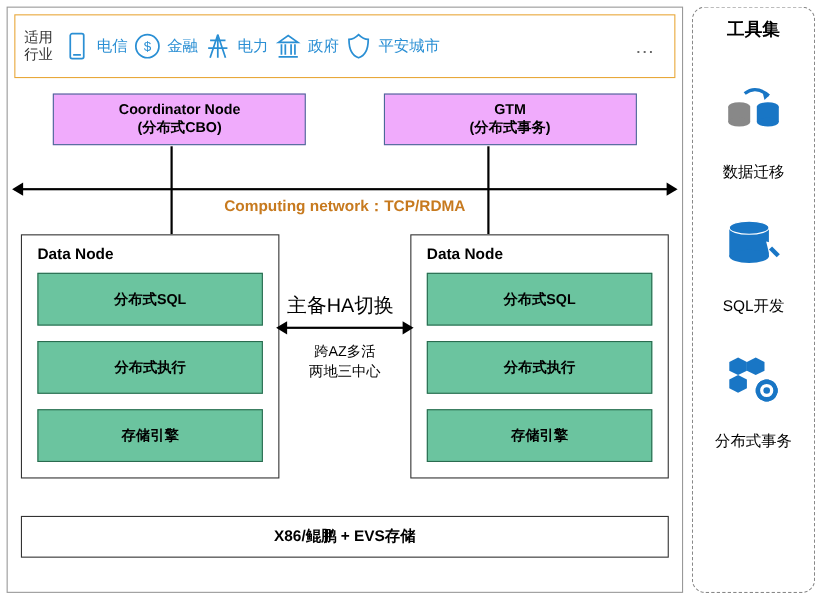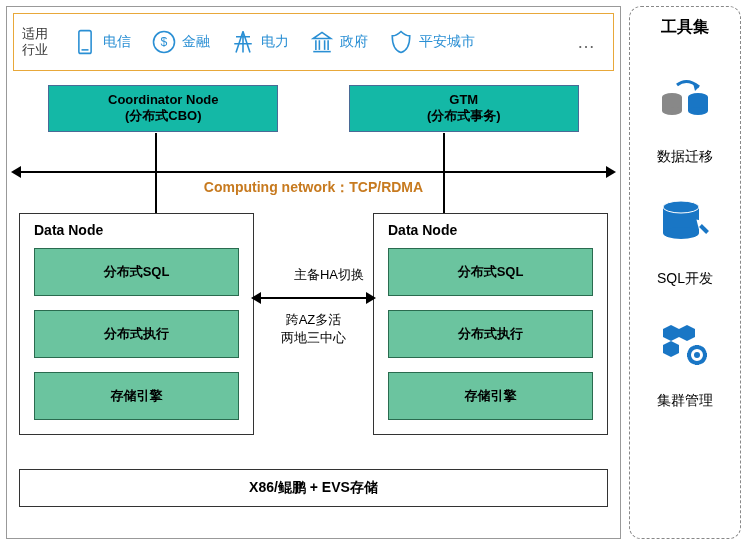--- a/index.html
+++ b/index.html
@@ -2,49 +2,49 @@
 <html><head>
 <meta charset="utf-8">
 <style>
 * { box-sizing: border-box; margin: 0; padding: 0; font-family: "Microsoft YaHei", Arial, sans-serif; }
 body { width: 747px; height: 545px; background: #fff; padding: 6px; }
 .main { display: flex; gap: 8px; height: 100%; }
 .left { flex: 1; border: 1px solid #999; padding: 6px; position: relative; }
 .right { width: 112px; border: 1.5px dashed #888; border-radius: 12px; padding: 10px 6px; display: flex; flex-direction: column; align-items: center; }
 
 
-.industry { border: 1.5px solid #e8a83a; height: 58px; display: flex; align-items: center; padding: 0 8px; gap: 19px; color: #2a8fd4; }
+.industry { border: 1.5px solid #e8a83a; height: 58px; display: flex; align-items: center; padding: 0 8px; gap: 4px; color: #2a8fd4; }
 .industry .lbl { color: #333; font-size: 13px; line-height: 1.2; width: 30px; }
 .industry .item { display: flex; align-items: center; gap: 4px; font-size: 14px; }
 .industry .ic { width: 28px; height: 28px; display: flex; align-items: center; justify-content: center; }
 .industry .ic svg { width: 28px; height: 28px; }
 .dots { color: #666; font-size: 18px; margin-left: auto; margin-right: 10px; }
 
 
 .arch { position: relative; height: 440px; }
 .top-nodes { position: absolute; top: 14px; left: 0; right: 0; display: flex; justify-content: space-around; }
-.node-box { width: 230px; background: #14b8a6; border: 1.5px solid #4a6a96; text-align: center; padding: 6px 4px; }
+.node-box { width: 230px; background: #f0abfc; border: 1.5px solid #4a6a96; text-align: center; padding: 6px 4px; }
 .node-box .t { font-weight: bold; font-size: 13px; }
 .node-box .s { font-weight: bold; font-size: 13px; }
 
 .vline { position: absolute; width: 2px; background: #000; }
 .vl1 { left: 142px; top: 62px; height: 80px; }
 .vl2 { left: 430px; top: 62px; height: 80px; }
 .hline { position: absolute; left: 0; right: 0; top: 100px; height: 2px; background: #000; }
 .arrowR { position: absolute; right: -2px; top: 95px; width: 0; height: 0; border-left: 10px solid #000; border-top: 6px solid transparent; border-bottom: 6px solid transparent; }
 .arrowL { position: absolute; left: -2px; top: 95px; width: 0; height: 0; border-right: 10px solid #000; border-top: 6px solid transparent; border-bottom: 6px solid transparent; }
 .netlabel { position: absolute; top: 108px; left: 0; right: 0; text-align: center; color: #c77a1f; font-weight: bold; font-size: 14px; }
 
 .dn-wrap { position: absolute; top: 142px; left: 0; right: 0; display: flex; justify-content: space-between; padding: 0 6px; }
 .dn { width: 235px; border: 1.5px solid #333; padding: 8px 14px 14px; background: #fff; }
 .dn .ttl { font-weight: bold; font-size: 14px; margin-bottom: 10px; }
 .comp { background: #6bc49f; border: 1.5px solid #2a6b4f; height: 48px; display: flex; align-items: center; justify-content: center; font-weight: bold; font-size: 13px; margin-bottom: 14px; }
 .comp:last-child { margin-bottom: 0; }
 
-.mid { position: absolute; left: 248px; right: 250px; top: 195px; text-align: right; font-size: 13px; }
+.mid { position: absolute; left: 248px; right: 250px; top: 195px; text-align: left; font-size: 18px; }
 .mid .r1 { margin-bottom: 10px; }
 .mid-arrow { position: absolute; left: 244px; right: 244px; top: 226px; height: 2px; background: #000; }
 .maL { position: absolute; left: 238px; top: 221px; width: 0; height: 0; border-right: 10px solid #000; border-top: 6px solid transparent; border-bottom: 6px solid transparent; }
 .maR { position: absolute; right: 238px; top: 221px; width: 0; height: 0; border-left: 10px solid #000; border-top: 6px solid transparent; border-bottom: 6px solid transparent; }
 
 .storage { position: absolute; bottom: 4px; left: 6px; right: 6px; border: 1.5px solid #333; height: 38px; display: flex; align-items: center; justify-content: center; font-weight: bold; font-size: 14px; }
 
 
 .right .hdr { font-weight: bold; font-size: 16px; margin-bottom: 36px; }
 .tool { display: flex; flex-direction: column; align-items: center; gap: 22px; margin-bottom: 30px; }
@@ -195,16 +195,16 @@
       <div class="ticon">
         <svg viewBox="0 0 56 50">
             <polygon points="14,6 22,10 22,18 14,22 6,18 6,10" fill="#1976c5"></polygon>
             <polygon points="30,6 38,10 38,18 30,22 22,18 22,10" fill="#1976c5"></polygon>
             <polygon points="14,22 22,26 22,34 14,38 6,34 6,26" fill="#1976c5"></polygon>
             <circle cx="40" cy="36" r="8" fill="none" stroke="#1976c5" stroke-width="4"></circle>
             <circle cx="40" cy="36" r="3" fill="#1976c5"></circle>
             <path d="M40 26 L40 28 M40 44 L40 46 M30 36 L32 36 M48 36 L50 36 M33 29 L35 31 M45 41 L47 43 M47 29 L45 31 M35 41 L33 43" stroke="#1976c5" stroke-width="4"></path>
           </svg>
       </div>
-      <div class="tlbl">集群管理</div>
+      <div class="tlbl">分布式事务</div>
     </div>
   </div>
 </div>
 
 </body></html>

